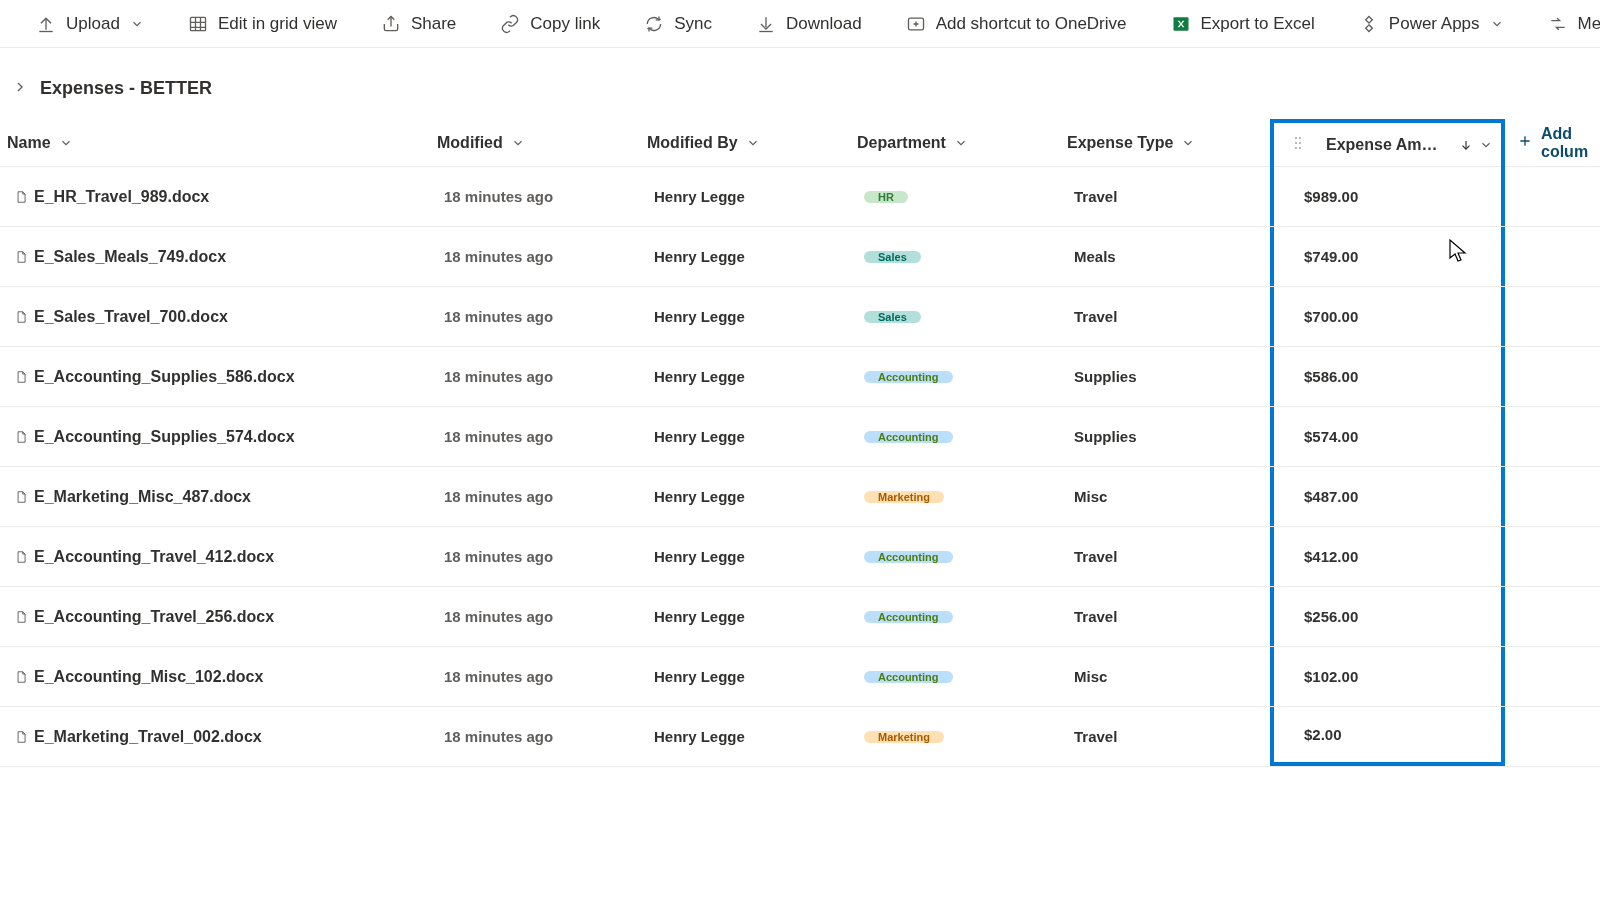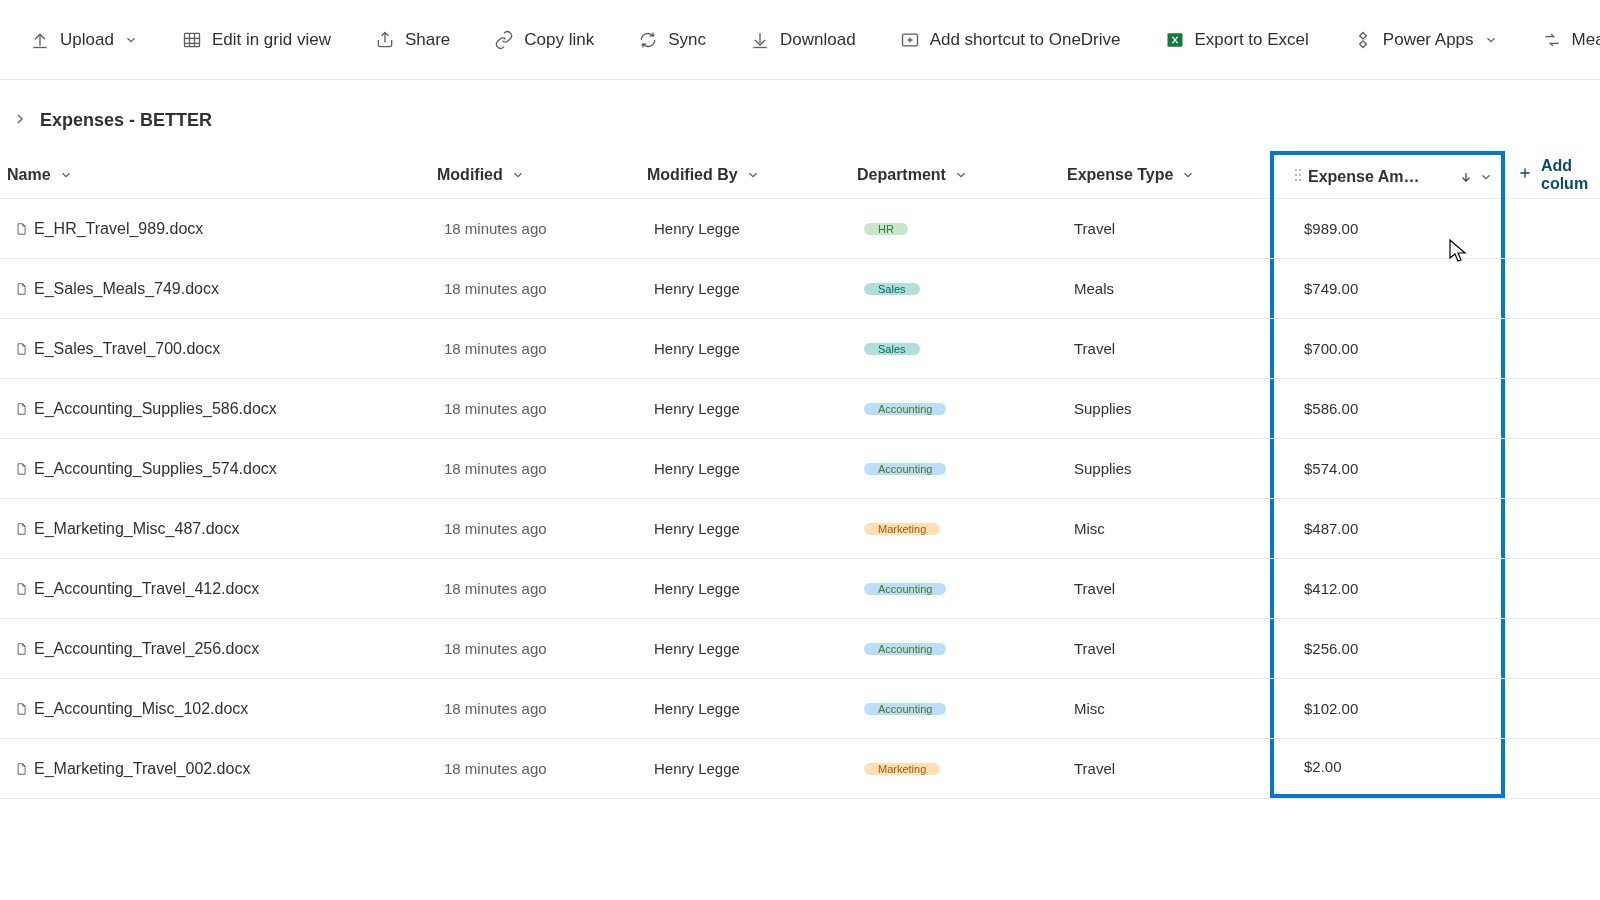--- a/index.html
+++ b/index.html
@@ -8,23 +8,23 @@
     font-size: 15px;
     color: #323130;
     background: #ffffff;
     width: 1600px;
     height: 900px;
     overflow: hidden;
   }
   .toolbar {
     display: flex;
     align-items: center;
-    height: 80px;
+    height: 48px;
     border-bottom: 1px solid #edebe9;
-    padding-left: 0;
+    padding-left: 6px;
     gap: 16px;
   }
   .brand-bar {
     width: 20px;
     height: 62px;
     background: #7c4dff;
   }
   .toolbar-item {
     display: flex;
     align-items: center;
@@ -55,20 +55,21 @@
   .breadcrumb-chevron { color: #605e5c; }
   .breadcrumb-title { font-size: 18px; font-weight: 600; color: #323130; }
   .grid {
     width: 100%;
   }
   .grid-header, .grid-row {
     display: grid;
     grid-template-columns: 430px 210px 210px 210px 210px 235px 1fr;
     align-items: center;
     border-bottom: 1px solid #edebe9;
+    font-weight: bold;
   }
   .grid-header {
     height: 48px;
     font-weight: 600;
     font-size: 16px;
     color: #323130;
   }
   .grid-row { height: 60px; }
   .hcell {
     display: flex;
@@ -120,21 +121,21 @@
   .pill-Accounting { background: #bbdefb; color: #4d7c0f; }
   .pill-Marketing { background: #ffe0b2; color: #a55a00; }
   .add-column {
     color: #0c4a6e;
     display: flex;
     align-items: center;
     gap: 8px;
     padding-left: 12px;
   }
   .sort-arrow { display:inline-flex; }
-  .header-left { display:flex; align-items:center; gap:6px; overflow:hidden; }
+  .header-left { display:flex; align-items:center; gap:24px; overflow:hidden; }
   .truncate { white-space:nowrap; overflow:hidden; text-overflow:ellipsis; max-width:120px;}
   .cursor-arrow {
     position: absolute;
     left: 1448px;
     top: 238px;
     pointer-events: none;
     z-index: 50;
   }
 </style>
 </head>

